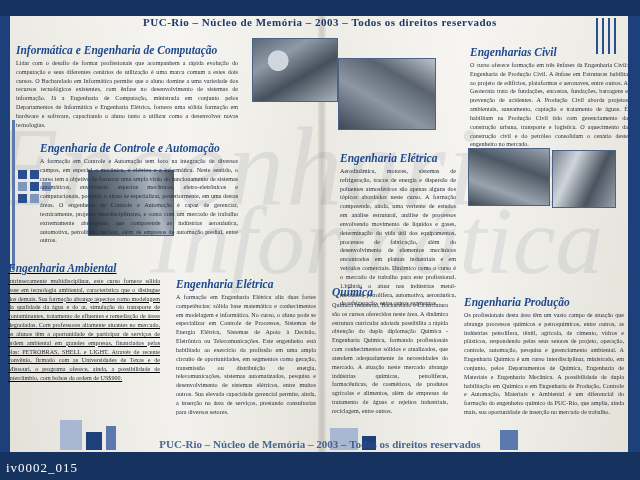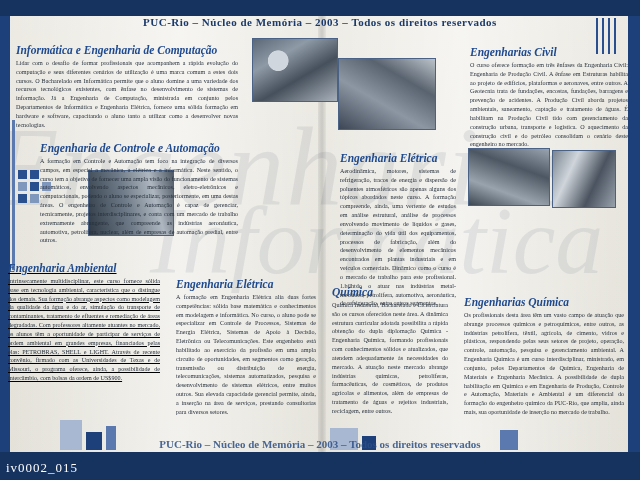--- a/index.html
+++ b/index.html
@@ -173,21 +173,21 @@
     <h2 class="sec">Química</h2>
     <p class="body">Química Industrial, Bacharelado e Licenciatura são os cursos oferecidos neste área. A dinâmica estrutura curricular adotada possibilita a rápida obtenção do dupla diplomação Química - Engenharia Química, formando profissionais com conhecimentos sólidos e atualizados, que atendem adequadamente às necessidades do mercado. A atuação neste mercado abrange indústrias químicas, petrolíferas, farmacêuticas, de cosméticos, de produtos agrícolas e alimentos, além de empresas de tratamento de águas e rejeitos industriais, reciclagem, entre outros.</p>
   </div>
 
   <div class="col" style="left:470px;top:46px;width:158px;">
     <h2 class="sec">Engenharias Civil</h2>
     <p class="body">O curso oferece formação em três ênfases da Engenharia Civil: Engenharia de Produção Civil. A ênfase em Estruturas habilita ao projeto de edifícios, plataformas e aeronaves, entre outros. A Geotecnia trata de fundações, encostas, fundações, barragens e prevenção de acidentes. A Produção Civil aborda projetos ambientais, saneamento, captação e tratamento de águas. É habilitam na Produção Civil tido com gerenciamento da construção urbana, transporte e logística. O aquecimento da construção civil e do petróleo consolidam o cenário deste engenheiro no mercado.</p>
   </div>
 
   <div class="col" style="left:464px;top:296px;width:160px;">
-    <h2 class="sec">Engenharias Química</h2>
+    <h2 class="sec">Engenharia Produção</h2>
     <p class="body">Os profissionais desta área têm um vasto campo de atuação que abrange processos químicos e petroquímicos, entre outros, as indústrias petrolífera, têxtil, agrícola, de cimento, vidros e plásticos, respondendo pelas seus setores de projeto, operação, controle, automação, pesquisa e gerenciamento ambiental. A Engenharia Química é um curso interdisciplinar, ministrado, em conjunto, pelos Departamentos de Química, Engenharia de Materiais e Engenharia Mecânica. A possibilidade de dupla habilitação em Química e em Engenharia de Produção, Controle e Automação, Materiais e Ambiental é um diferencial do formação do engenheiro químico da PUC-Rio, que amplia, ainda mais, sua oportunidade de inserção no mercado de trabalho.</p>
   </div>
 
   <div class="footer-title">PUC-Rio – Núcleo de Memória – 2003 – Todos os direitos reservados</div>
   <div class="bottom-strip"></div>
   <div class="watermark">iv0002_015</div>
 
 </div>
 
 </body></html>

